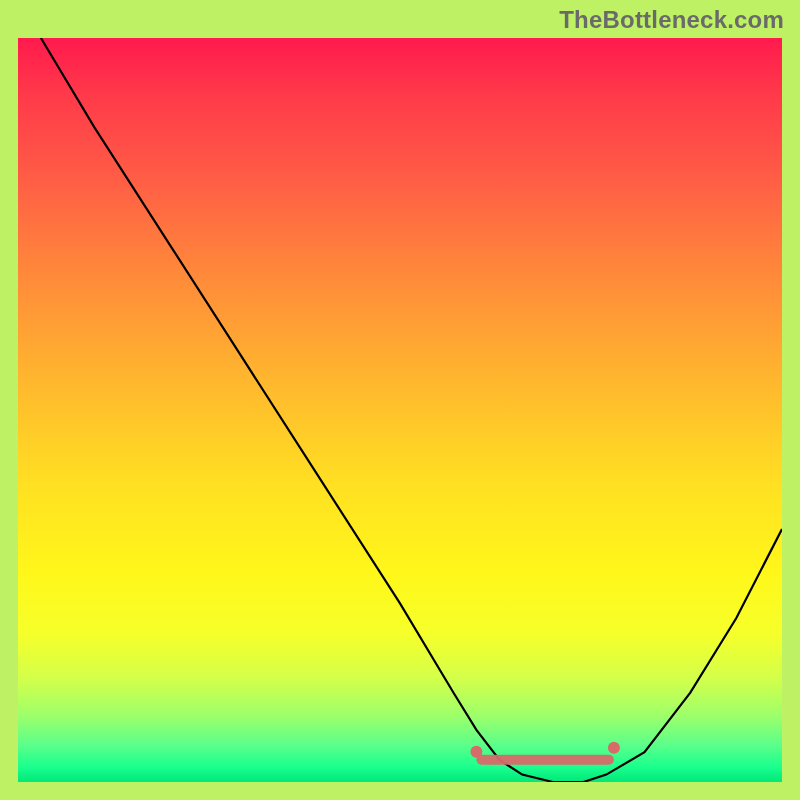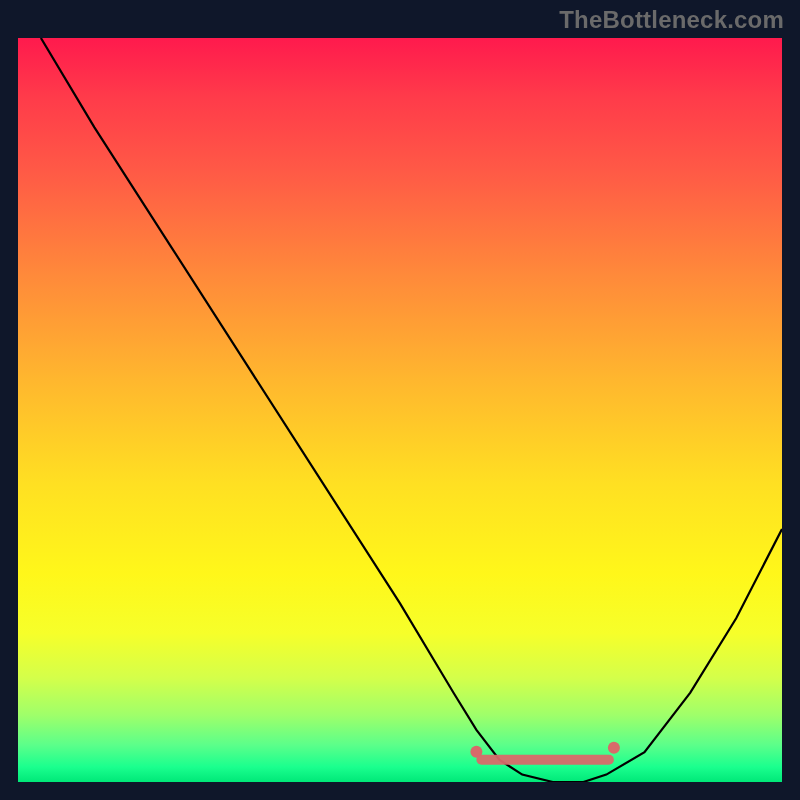--- a/index.html
+++ b/index.html
@@ -1,21 +1,21 @@
 <!DOCTYPE html>
 <html><head>
 <meta charset="utf-8">
 <style>
   * { margin: 0; padding: 0; box-sizing: border-box; }
   html, body { width: 800px; height: 800px; overflow: hidden; background: #000; }
   .frame {
     position: relative;
     width: 800px;
     height: 800px;
-    background: #0f172a;
+    background: #bef264;
   }
   .plot-area {
     position: absolute;
     left: 18px;
     top: 38px;
     width: 764px;
     height: 744px;
     background: linear-gradient(to bottom,
       #ff1a4d 0%,
       #ff3b4a 8%,

